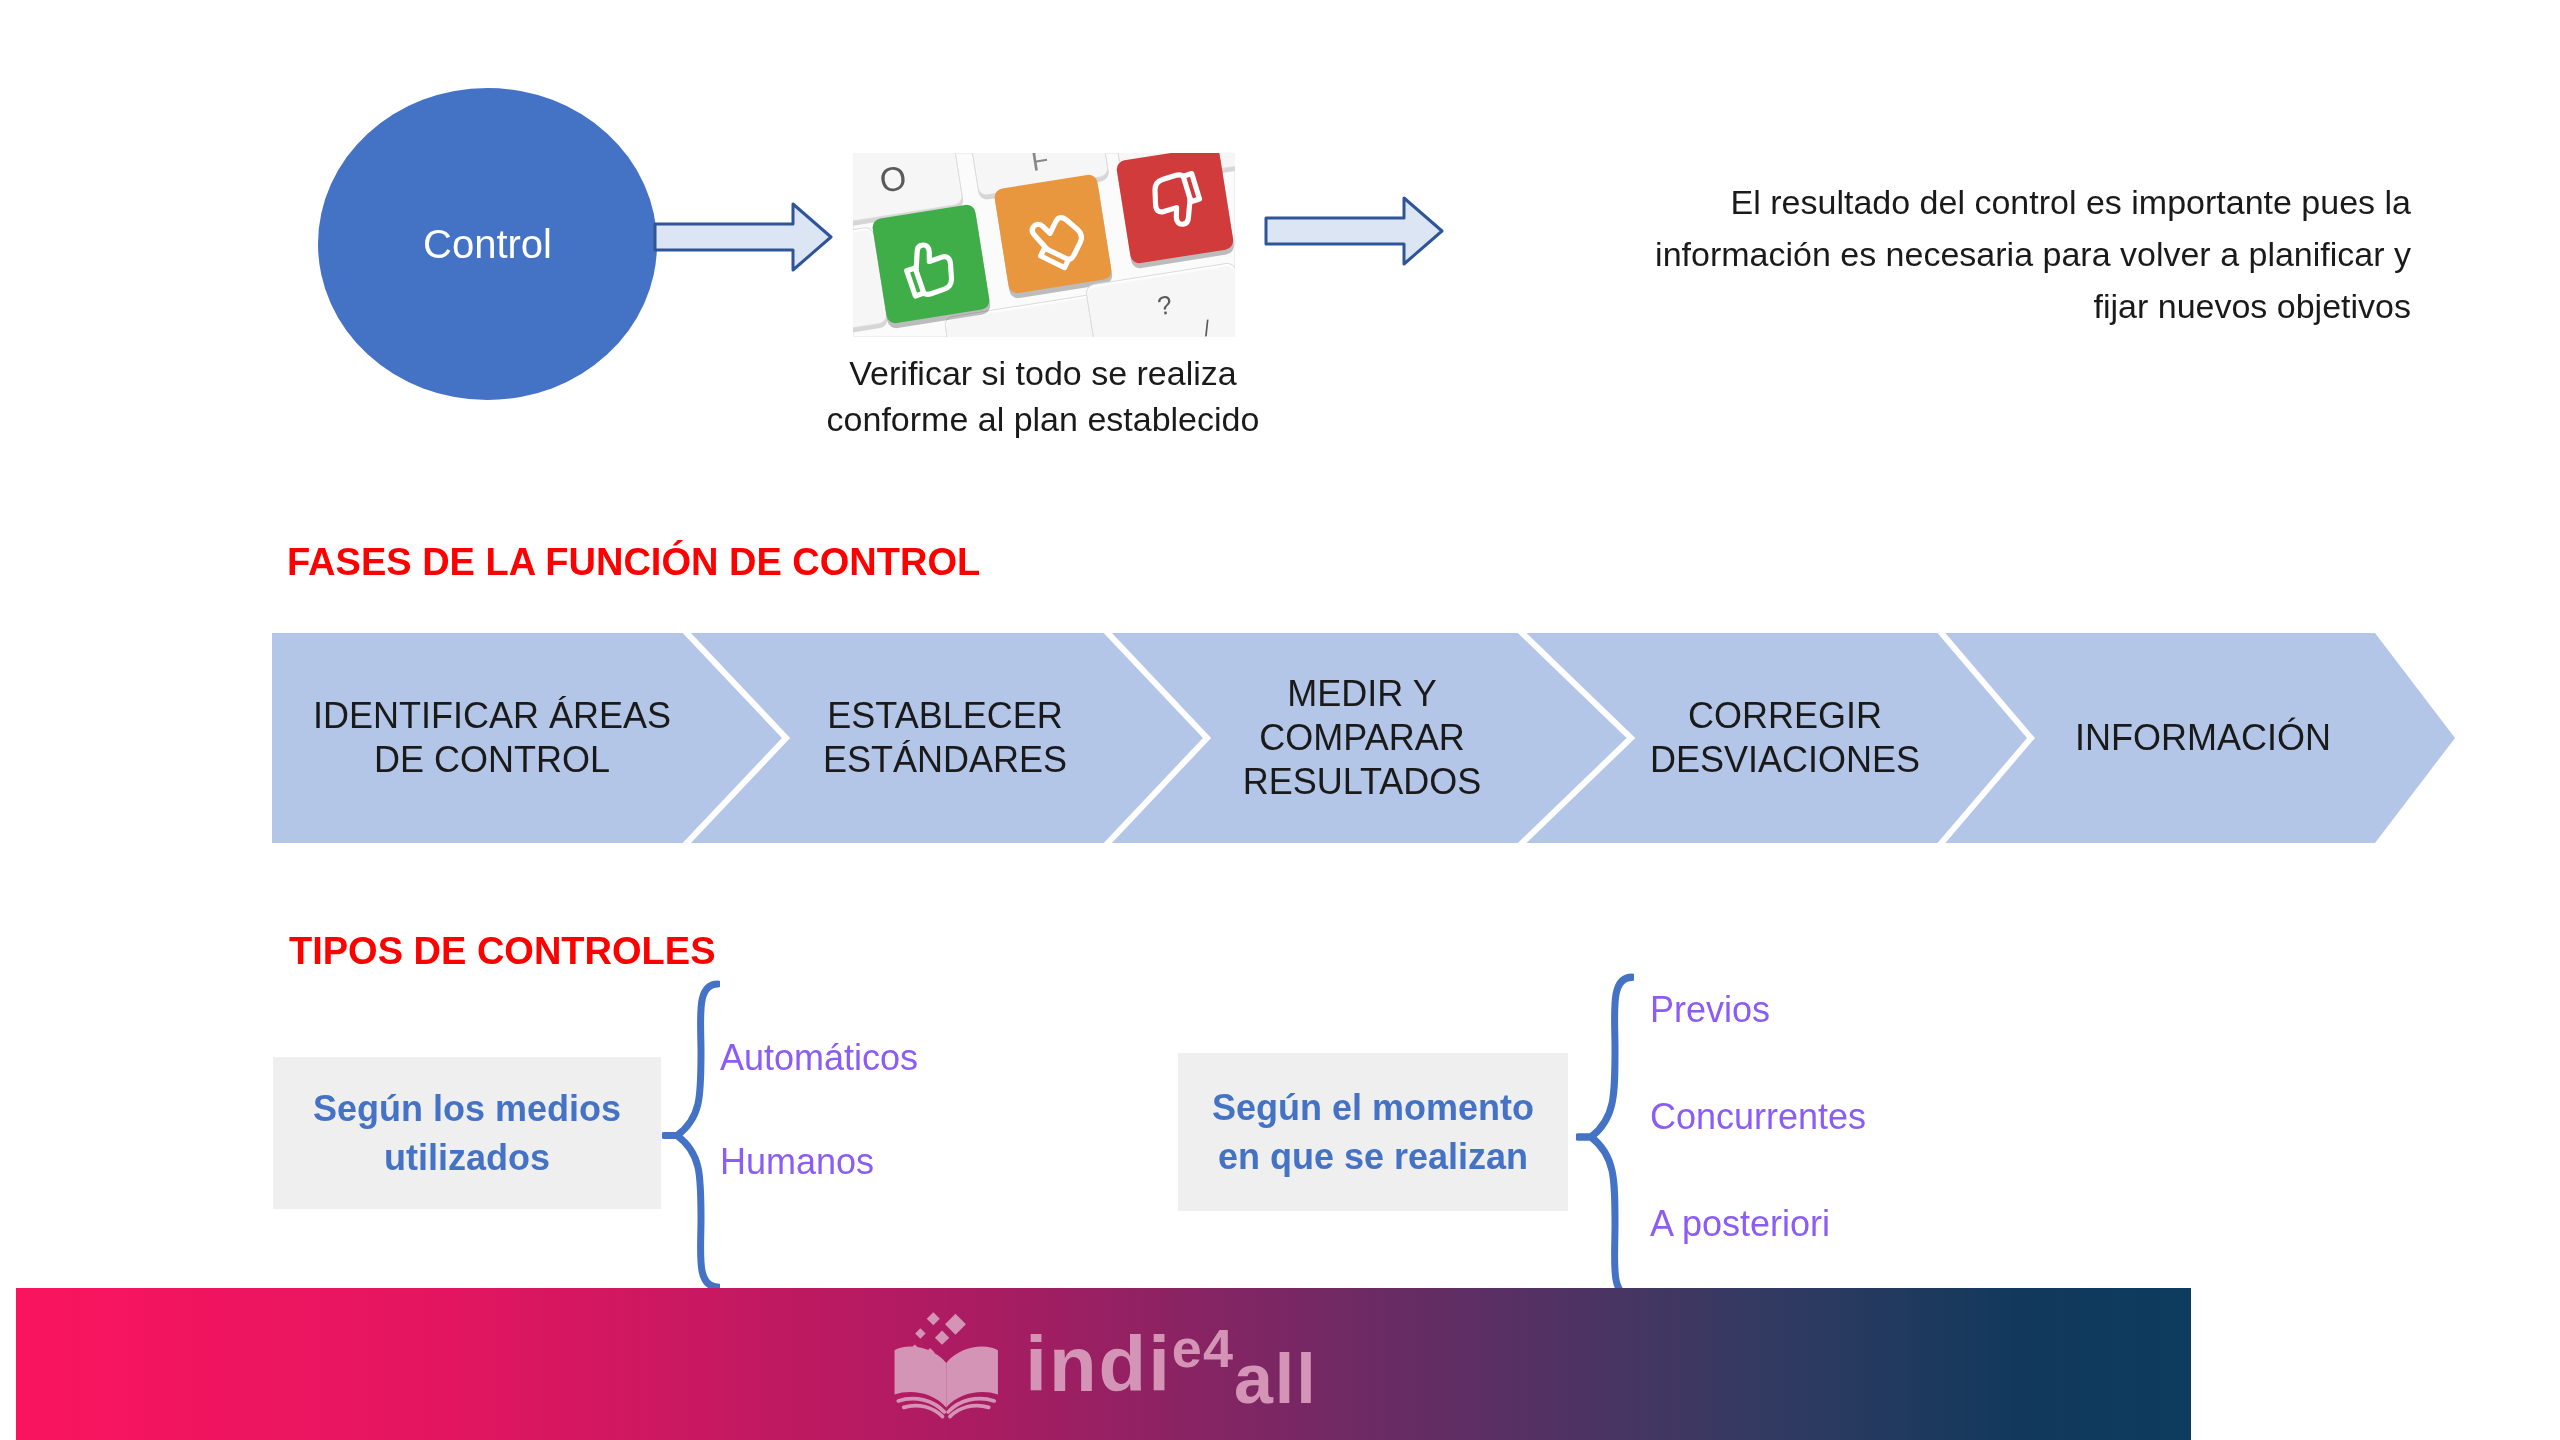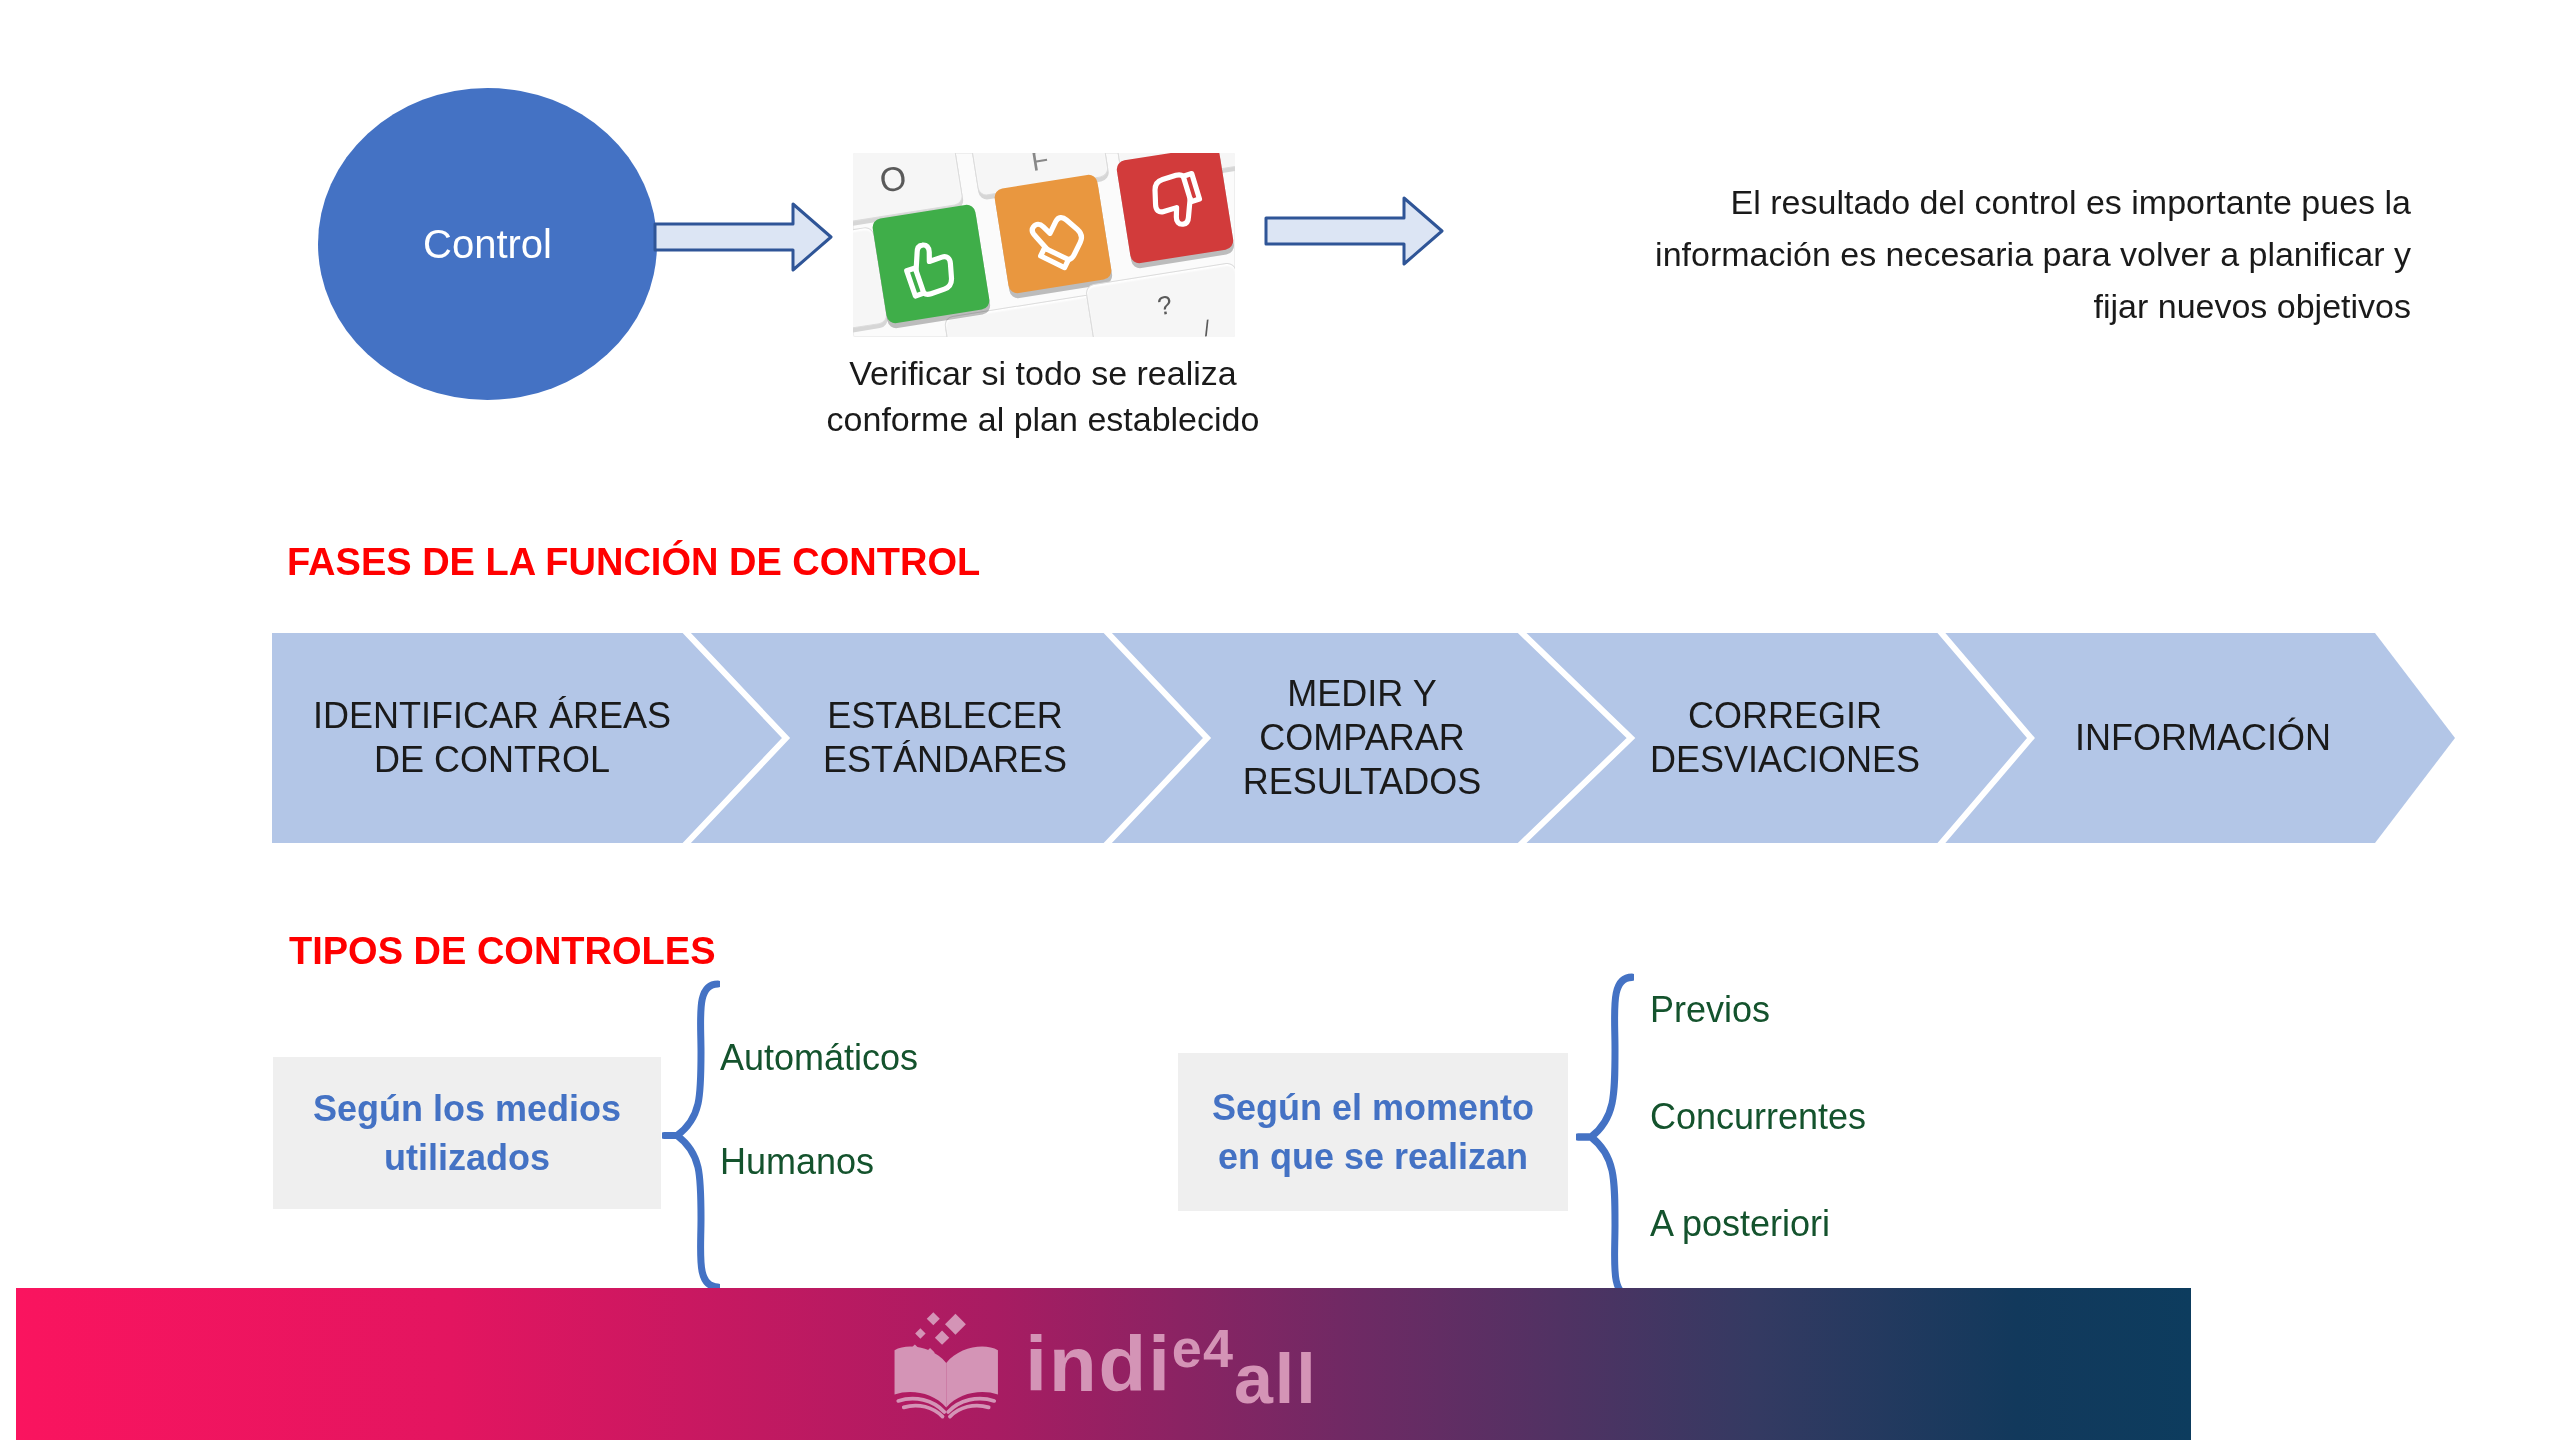--- a/index.html
+++ b/index.html
@@ -56,21 +56,21 @@
   .bl5{left:1756px;width:350px;}
   
   .gray-box{
     position:absolute;background:#EFEFEF;display:flex;flex-direction:column;
     align-items:center;justify-content:center;text-align:center;
     color:#4472C4;font-weight:bold;font-size:36px;line-height:49px;
   }
   .gb1{left:273px;top:1057px;width:388px;height:152px;}
   .gb2{left:1178px;top:1053px;width:390px;height:158px;}
   .brace{position:absolute;}
-  .type-item{position:absolute;font-size:36px;color:#14532d;line-height:1;}
+  .type-item{position:absolute;font-size:36px;color:#8b5cf6;line-height:1;}
   
   .footer{
     position:absolute;left:16px;top:1288px;width:2175px;height:152px;
     background:linear-gradient(90deg,#FA145F 0%,#E31560 20%,#A81C62 45%,#6D2A64 62%,#343A62 80%,#12395C 92%,#0D3C5E 100%);
     display:flex;align-items:center;justify-content:center;gap:16px;text-align:center;
   }
   .logo-text{color:#D494B6;font-weight:bold;display:flex;align-items:baseline;}
   .logo-main{font-size:78px;letter-spacing:2px;}
   .logo-sup{font-size:54px;transform:translateY(-24px);letter-spacing:1px;}
   .logo-tail{font-size:70px;transform:translateY(12px);letter-spacing:2px;}

